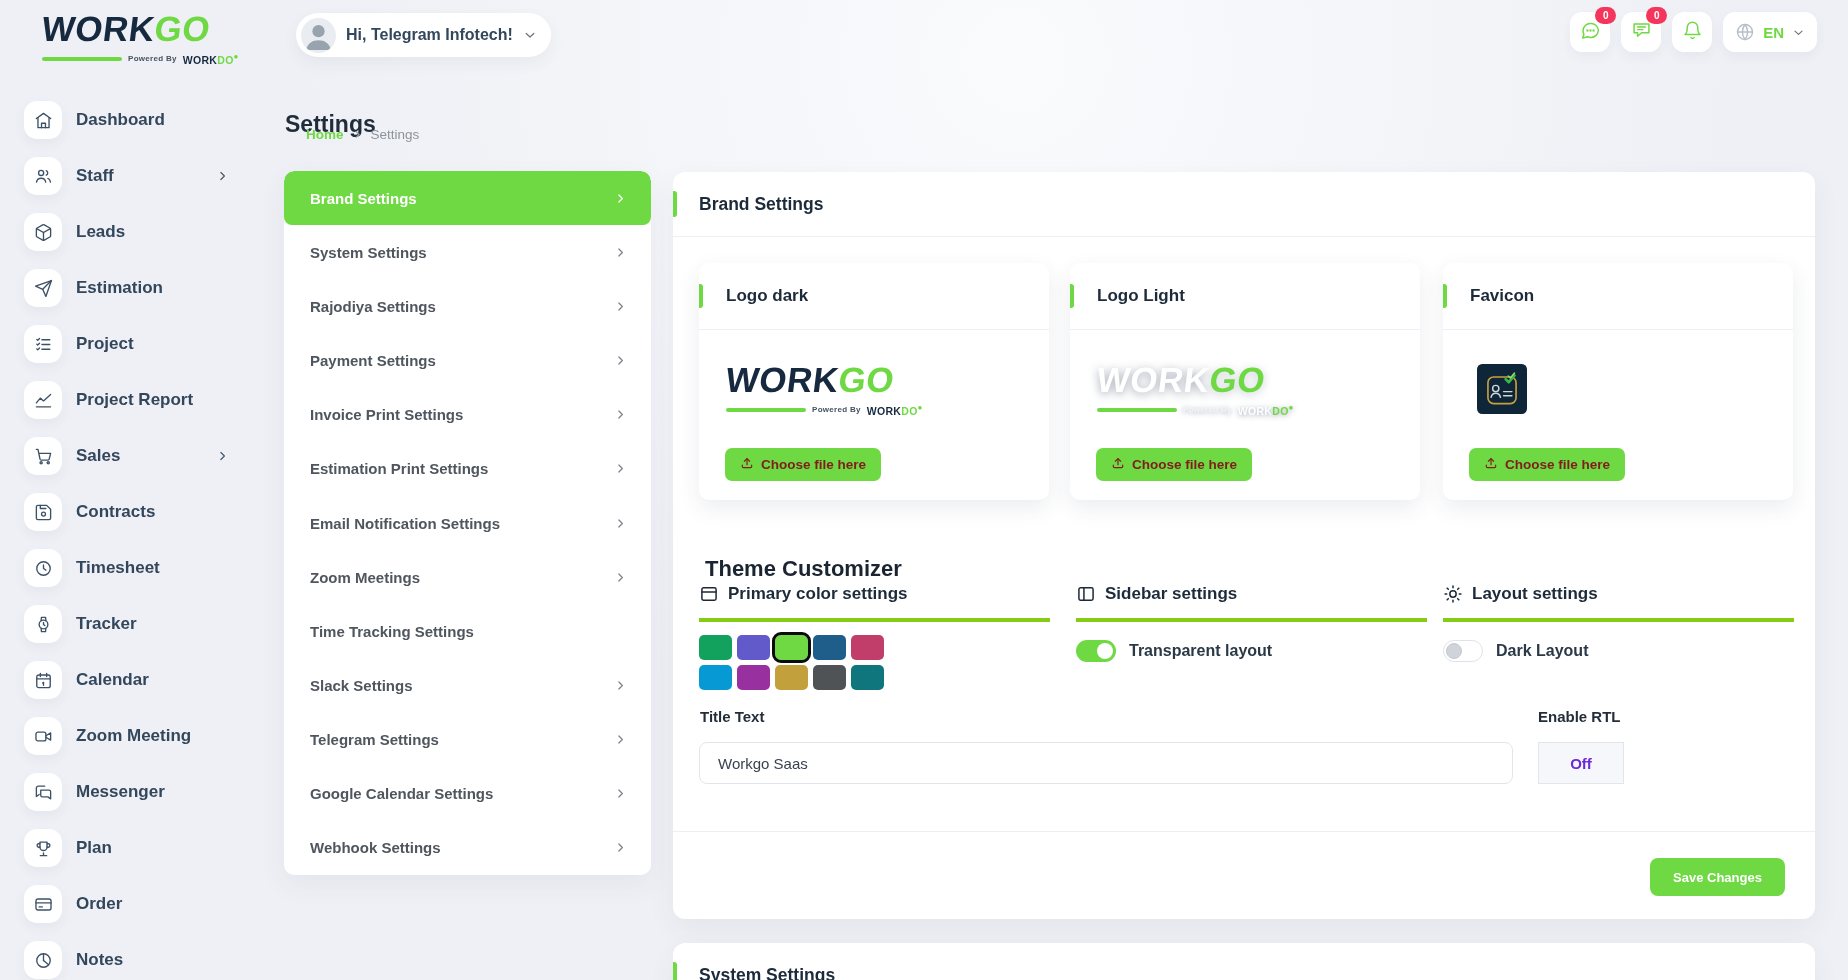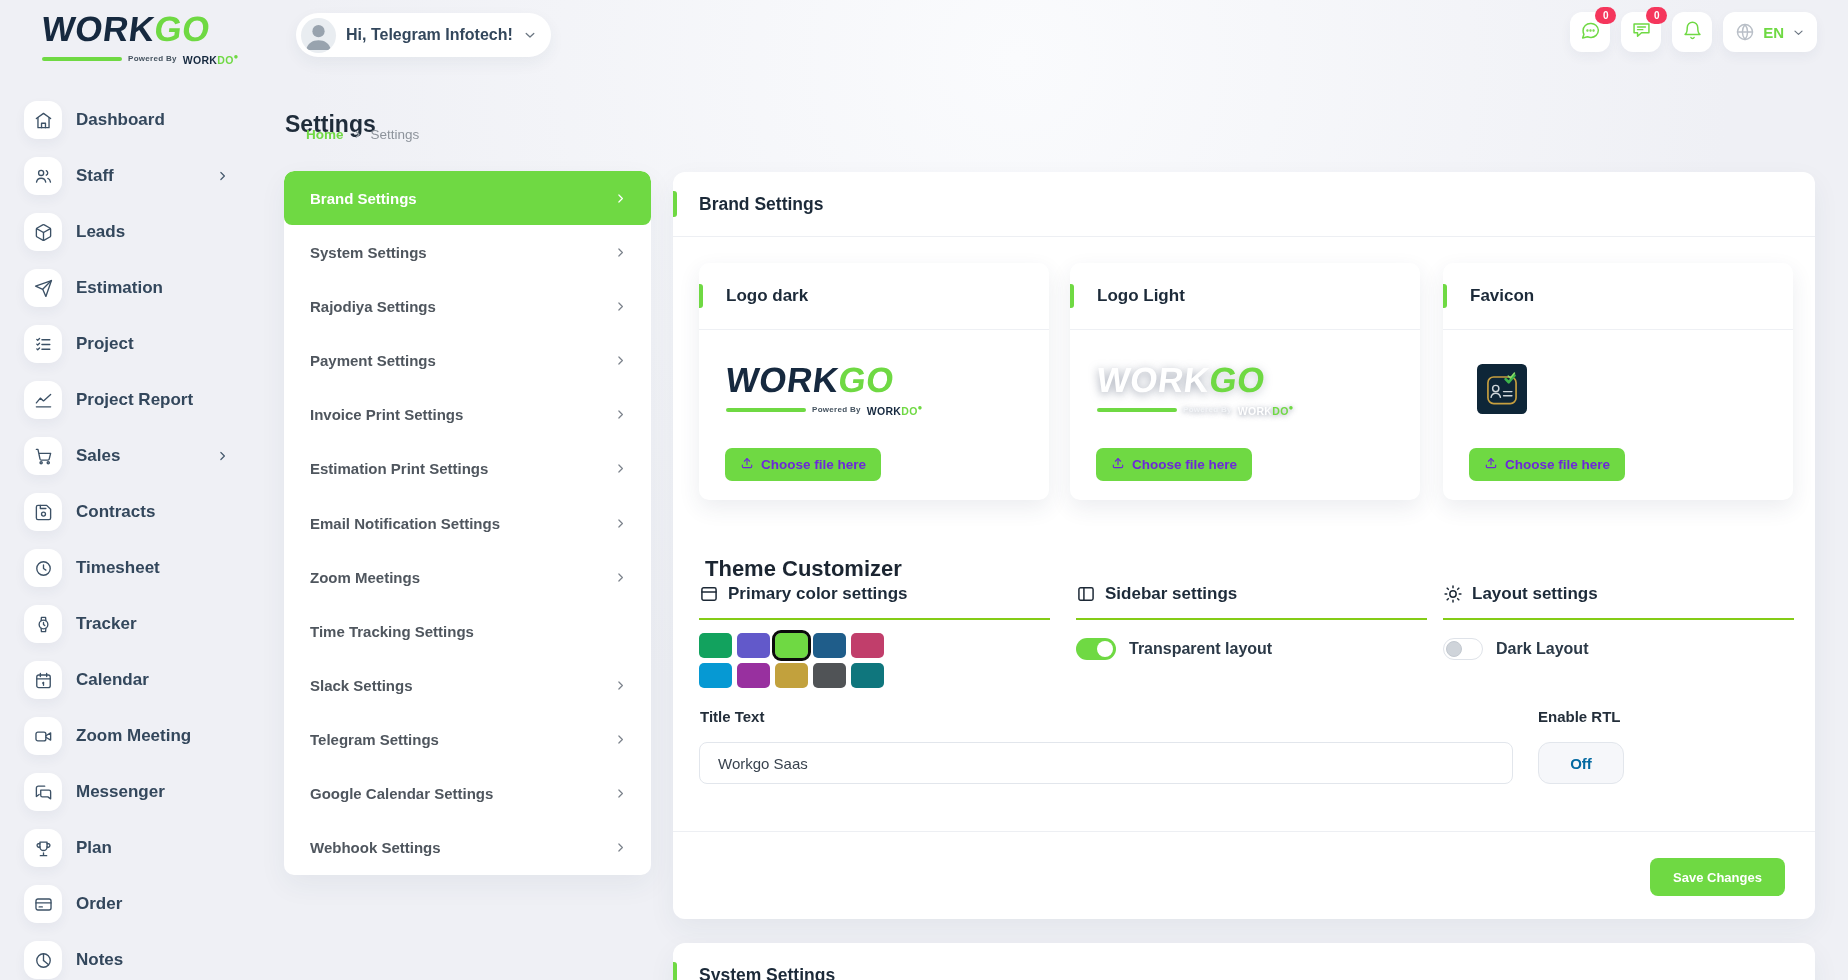--- a/index.html
+++ b/index.html
@@ -77,50 +77,50 @@
   .card-title{margin-left:26px;font-size:17.5px;font-weight:700;color:#1c2a39;}
 
   .upload-card{position:absolute;top:91px;width:350px;height:237px;background:#fff;border-radius:10px;
                box-shadow:0 8px 22px rgba(40,60,90,.09);}
   .uc-0{left:26px;}.uc-1{left:397px;}.uc-2{left:770px;}
   .upload-head{position:relative;height:66px;border-bottom:1px solid #eef0f4;display:flex;align-items:center;}
   .upload-head .accent{top:21px;height:24px;}
   .upload-title{margin-left:27px;font-size:17px;font-weight:700;color:#1c2a39;}
   .upload-body{height:118px;display:flex;align-items:center;padding-left:27px;}
   .choose-btn{position:absolute;left:26px;top:185px;height:33px;display:inline-flex;align-items:center;gap:7px;
-              padding:0 15px;background:#6fd943;color:#6d28d9;font-size:13.5px;font-weight:600;border:none;
+              padding:0 15px;background:#6fd943;color:#7f1d1d;font-size:13.5px;font-weight:600;border:none;
               border-radius:7px;cursor:pointer;}
   .favicon-img{margin-left:7px;display:flex;}
 
   .tc-title{position:absolute;left:32px;top:366px;font-size:22px;font-weight:700;color:#1b2531;}
   .tc-col{position:absolute;top:412px;width:351px;}
   .tc-c0{left:26px;}.tc-c1{left:403px;}.tc-c2{left:770px;}
   .tc-head{display:flex;align-items:center;gap:9px;font-size:17px;font-weight:700;color:#1c2a39;
-           padding-bottom:14px;border-bottom:2px solid #84cc16;}
+           padding-bottom:14px;border-bottom:4px solid #84cc16;}
   .tc-head .tc-ico{color:#1d2936;display:flex;}
   .swatches{display:flex;flex-wrap:wrap;width:200px;gap:5px;margin-top:13px;}
   .swatch{width:33px;height:25px;border-radius:5px;cursor:pointer;}
   .swatch.selected{outline:3px solid #0b0b0b;outline-offset:0;border-radius:6px;}
   .toggle-row{display:flex;align-items:center;gap:13px;margin-top:18px;}
   .toggle{width:40px;height:22px;border-radius:11px;position:relative;cursor:pointer;box-sizing:border-box;}
   .toggle.on{background:#6fd943;}
   .toggle.on::after{content:"";position:absolute;right:3px;top:3px;width:16px;height:16px;border-radius:50%;background:#fff;}
   .toggle.off{background:#fff;border:1px solid #dfe3e9;}
   .toggle.off::after{content:"";position:absolute;left:2px;top:2px;width:16px;height:16px;border-radius:50%;
                      background:#cfd4da;border:1px solid #c3c9d0;box-sizing:border-box;}
   .toggle-label{font-size:16px;font-weight:600;color:#2b3947;}
 
   .field-label{position:absolute;font-size:15px;font-weight:600;color:#232e3a;}
   .fl-title{left:27px;top:536px;}
   .fl-rtl{left:865px;top:536px;}
   .title-input{position:absolute;left:26px;top:570px;width:814px;height:42px;box-sizing:border-box;
                border:1px solid #e2e6ec;border-radius:8px;padding:0 18px;font-size:15px;color:#39434f;
                background:#fff;outline:none;font-family:inherit;}
   .off-btn{position:absolute;left:865px;top:570px;width:86px;height:42px;background:#f6f7fa;
-           border:1px solid #e2e6ec;border-radius:12px;font-size:15px;font-weight:700;color:#0369a1;
+           border:1px solid #e2e6ec;border-radius:0;font-size:15px;font-weight:700;color:#6d28d9;
            cursor:pointer;font-family:inherit;}
   .card-foot-line{position:absolute;left:0;right:0;top:659px;height:1px;background:#edeff3;}
   .save-btn{position:absolute;left:977px;top:686px;width:135px;height:38px;background:#6fd943;color:#fff;
             border:none;border-radius:8px;font-size:13px;font-weight:600;cursor:pointer;font-family:inherit;}
 
   .system-card{position:absolute;left:673px;top:943px;width:1142px;height:64px;border-radius:12px 12px 0 0;}
 </style>
 </head>
 <body>
 

